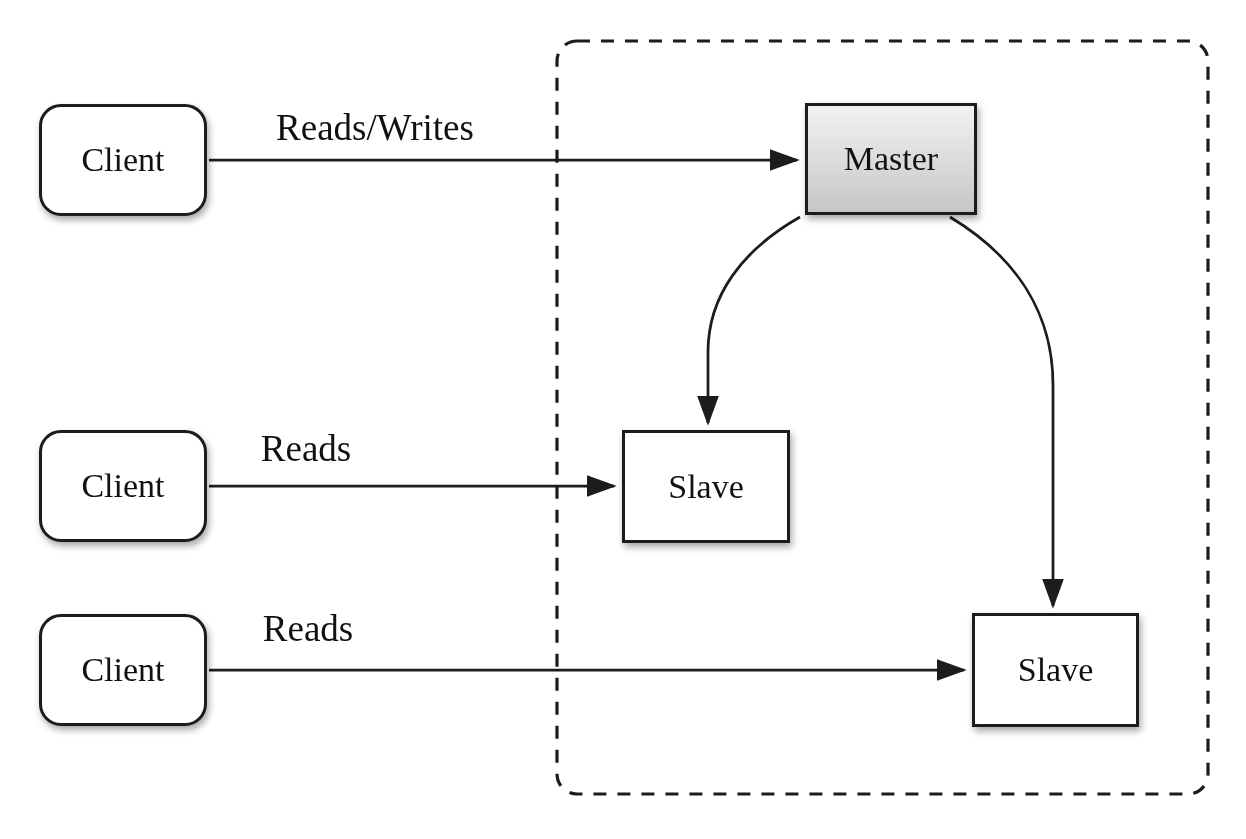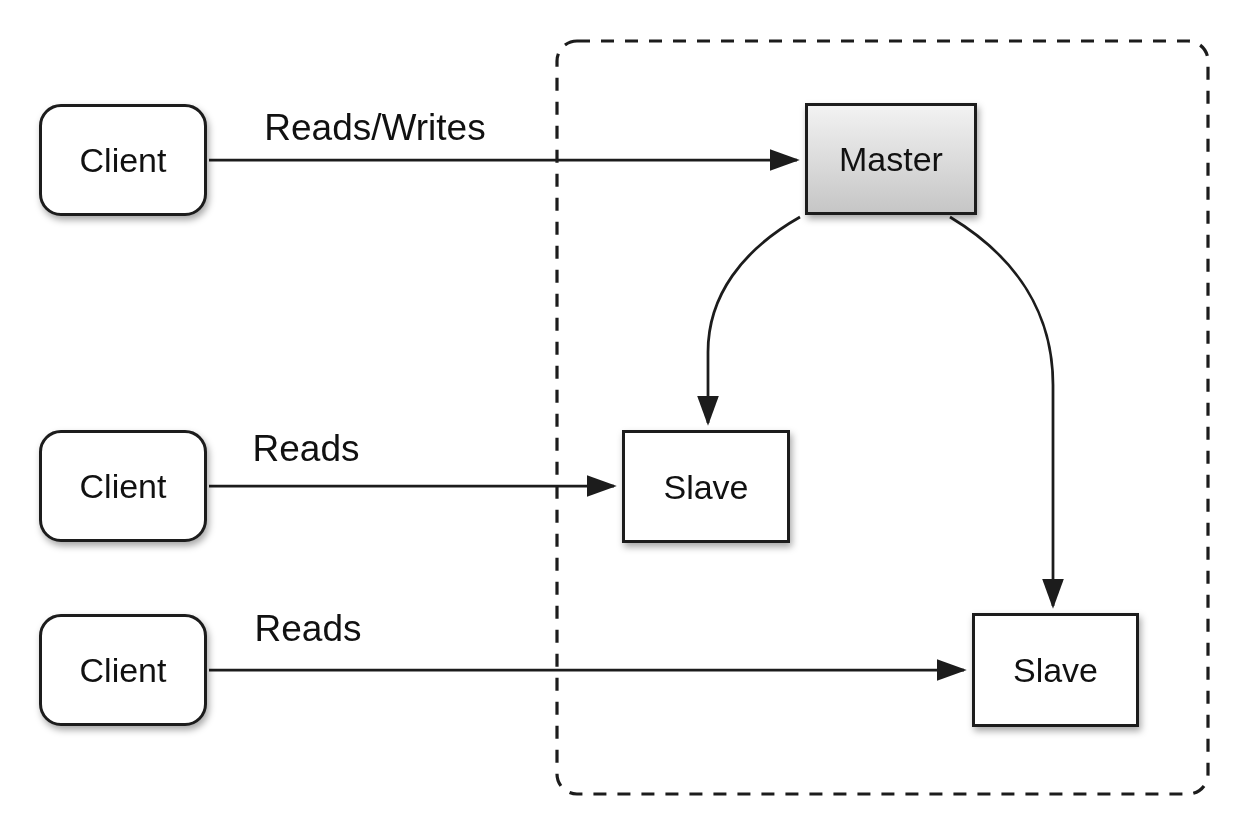--- a/index.html
+++ b/index.html
@@ -9,21 +9,21 @@
     --master-top:#f2f2f2;
     --master-bottom:#c6c6c6;
     --text:#111111;
     --bg:#ffffff;
   }
   html,body{margin:0;padding:0;background:var(--bg);}
   #canvas{
     position:relative;
     width:1246px;height:839px;
     background:var(--bg);
-    font-family:Liberation Sans, sans-serif;
+    font-family:Liberation Serif, serif;
     overflow:hidden;
   }
   #arrow-layer{position:absolute;left:0;top:0;width:1246px;height:839px;}
   .node{
     position:absolute;
     display:flex;align-items:center;justify-content:center;
     box-sizing:border-box;
     border:3px solid var(--node-border);
     background:var(--node-fill);
     color:var(--text);

